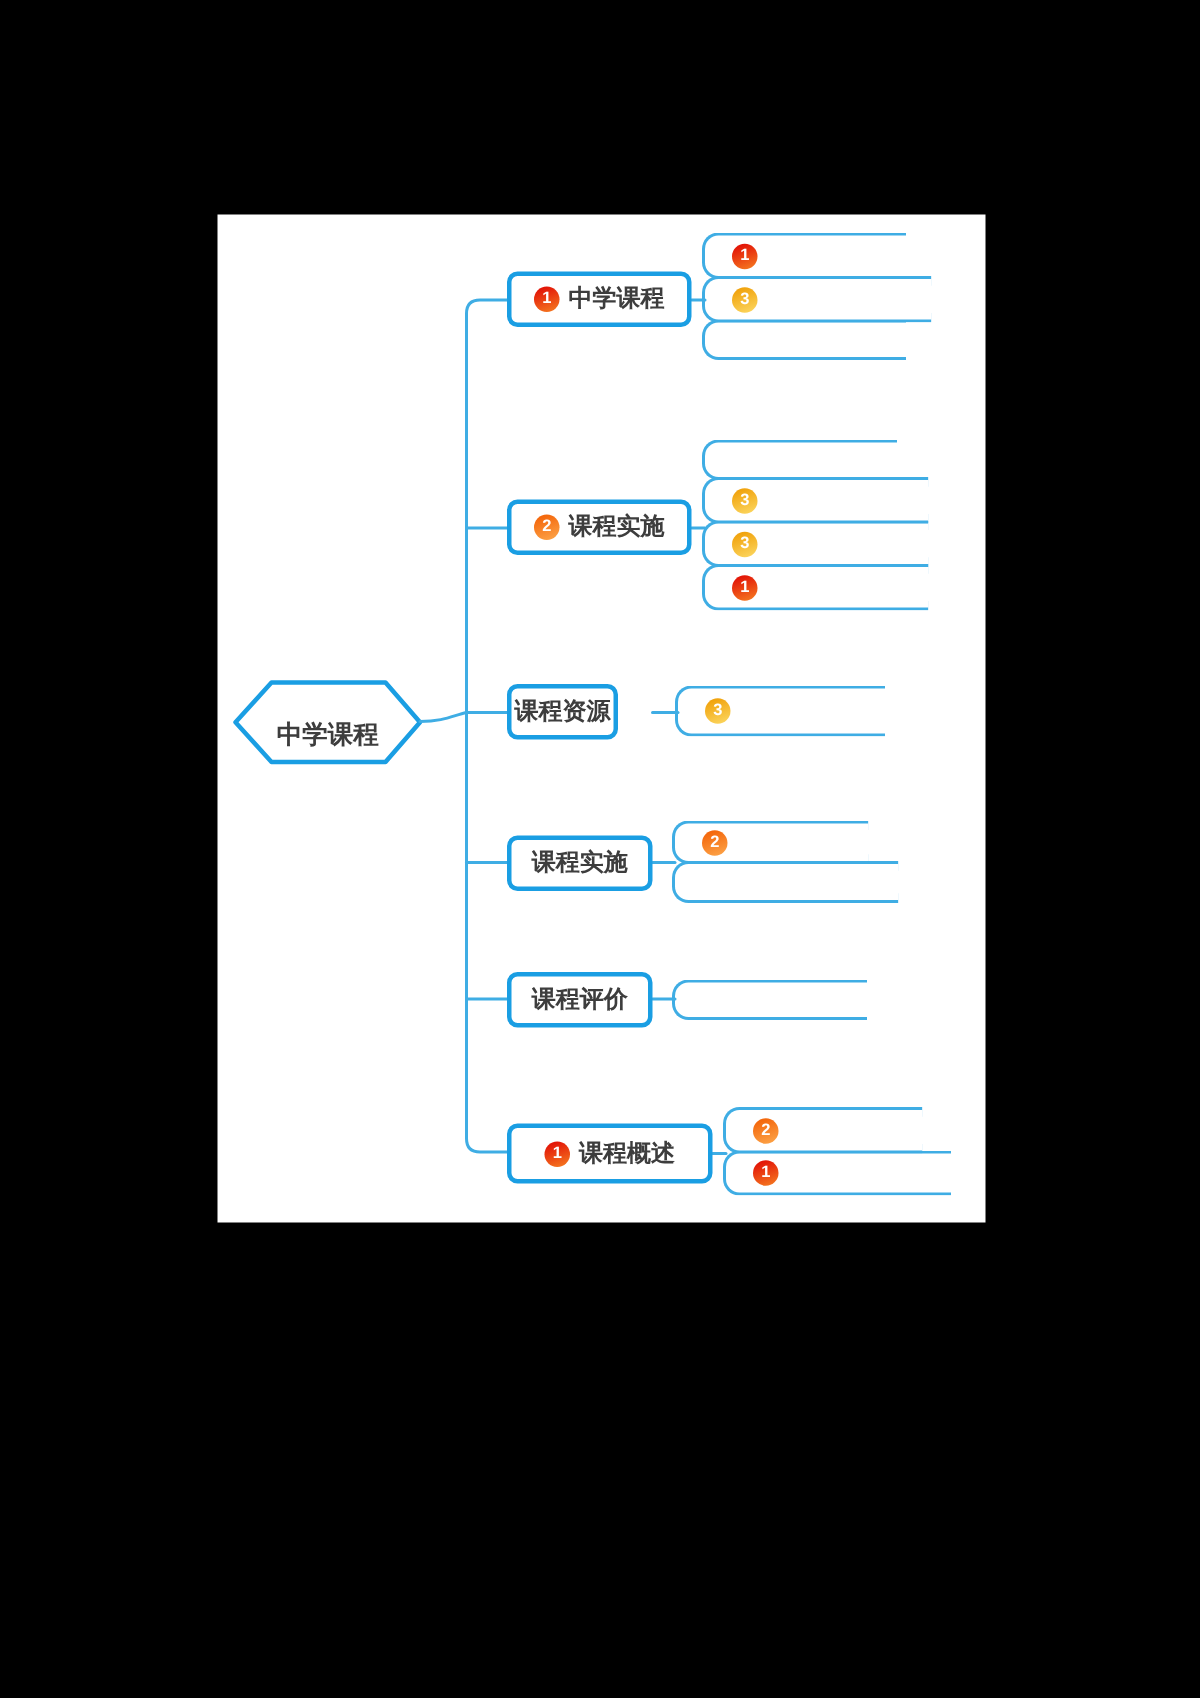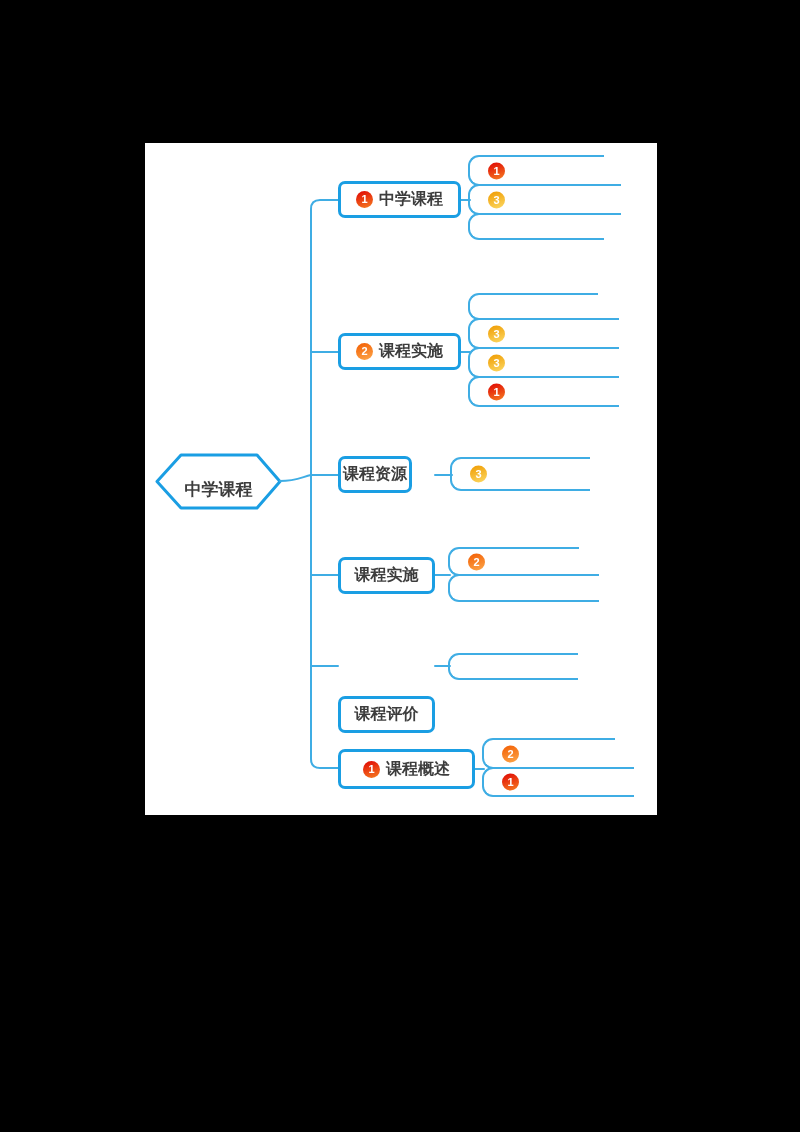--- a/index.html
+++ b/index.html
@@ -87,21 +87,21 @@
   </div>
 
   <div class="box" style="left:338px;top:557px;width:97px;height:37px;">
     <span>课程实施</span>
   </div>
   <div class="capsule" style="left:448px;top:547px;width:131px;height:29px;">
     <span class="badge orange">2</span>
   </div>
   <div class="capsule" style="left:448px;top:574px;width:151px;height:28px;"></div>
 
-  <div class="box" style="left:338px;top:648px;width:97px;height:37px;margin-top:48px;">
+  <div class="box" style="left:338px;top:648px;width:97px;height:37px;">
     <span>课程评价</span>
   </div>
   <div class="capsule" style="left:448px;top:653px;width:130px;height:27px;"></div>
 
   <div class="box" style="left:338px;top:749px;width:137px;height:40px;">
     <span class="badge red">1</span>
     <span>课程概述</span>
   </div>
   <div class="capsule" style="left:482px;top:738px;width:133px;height:31px;">
     <span class="badge orange">2</span>

